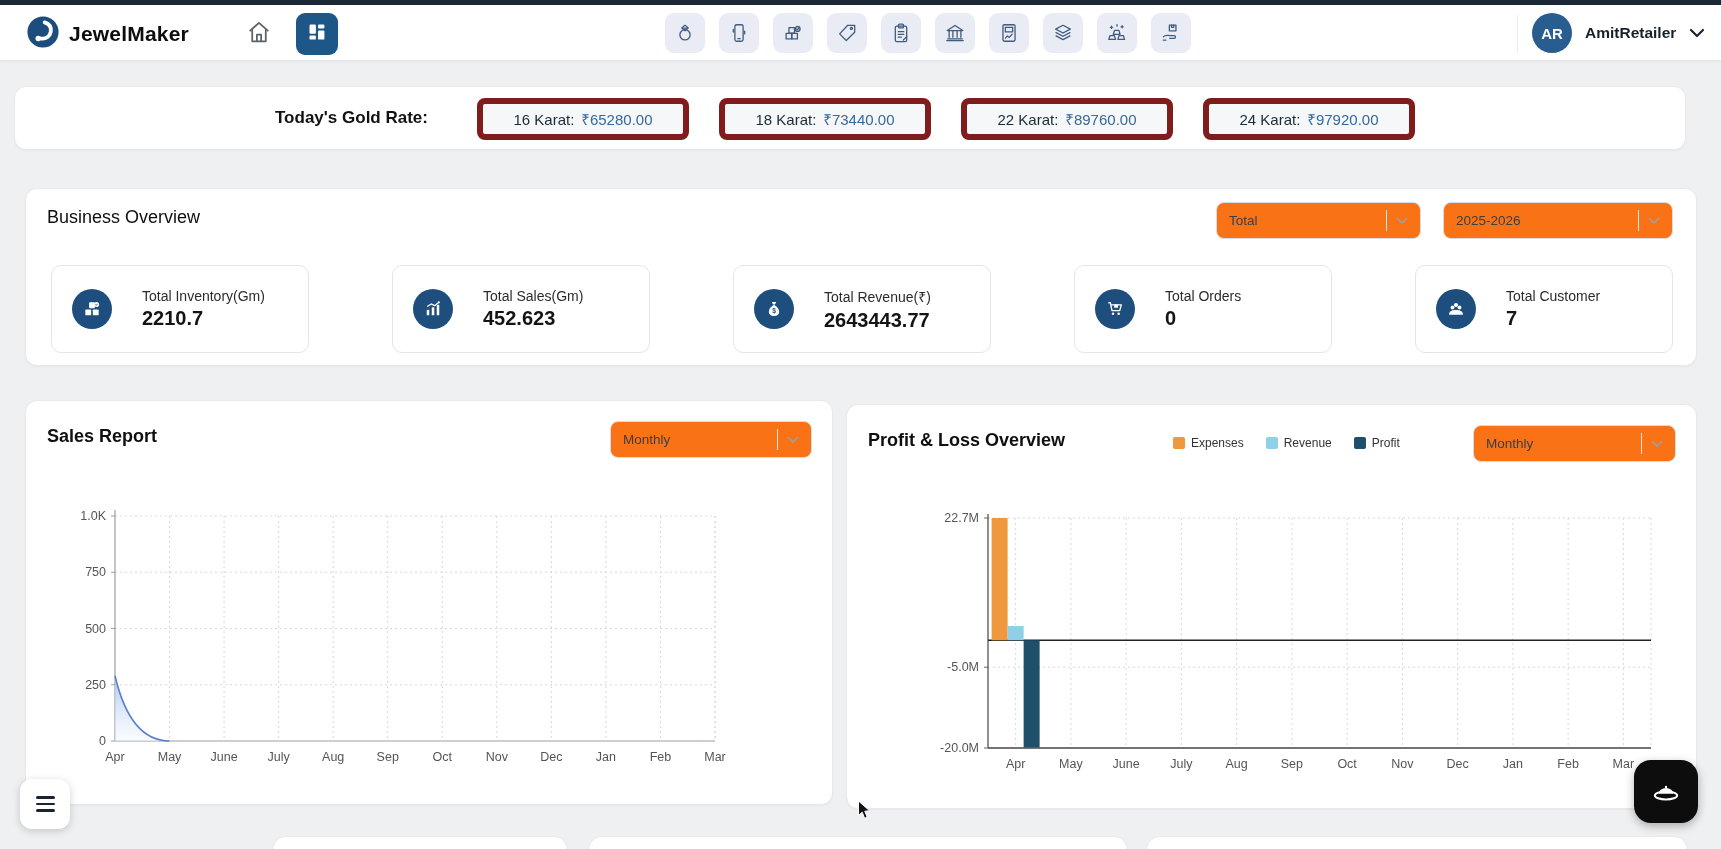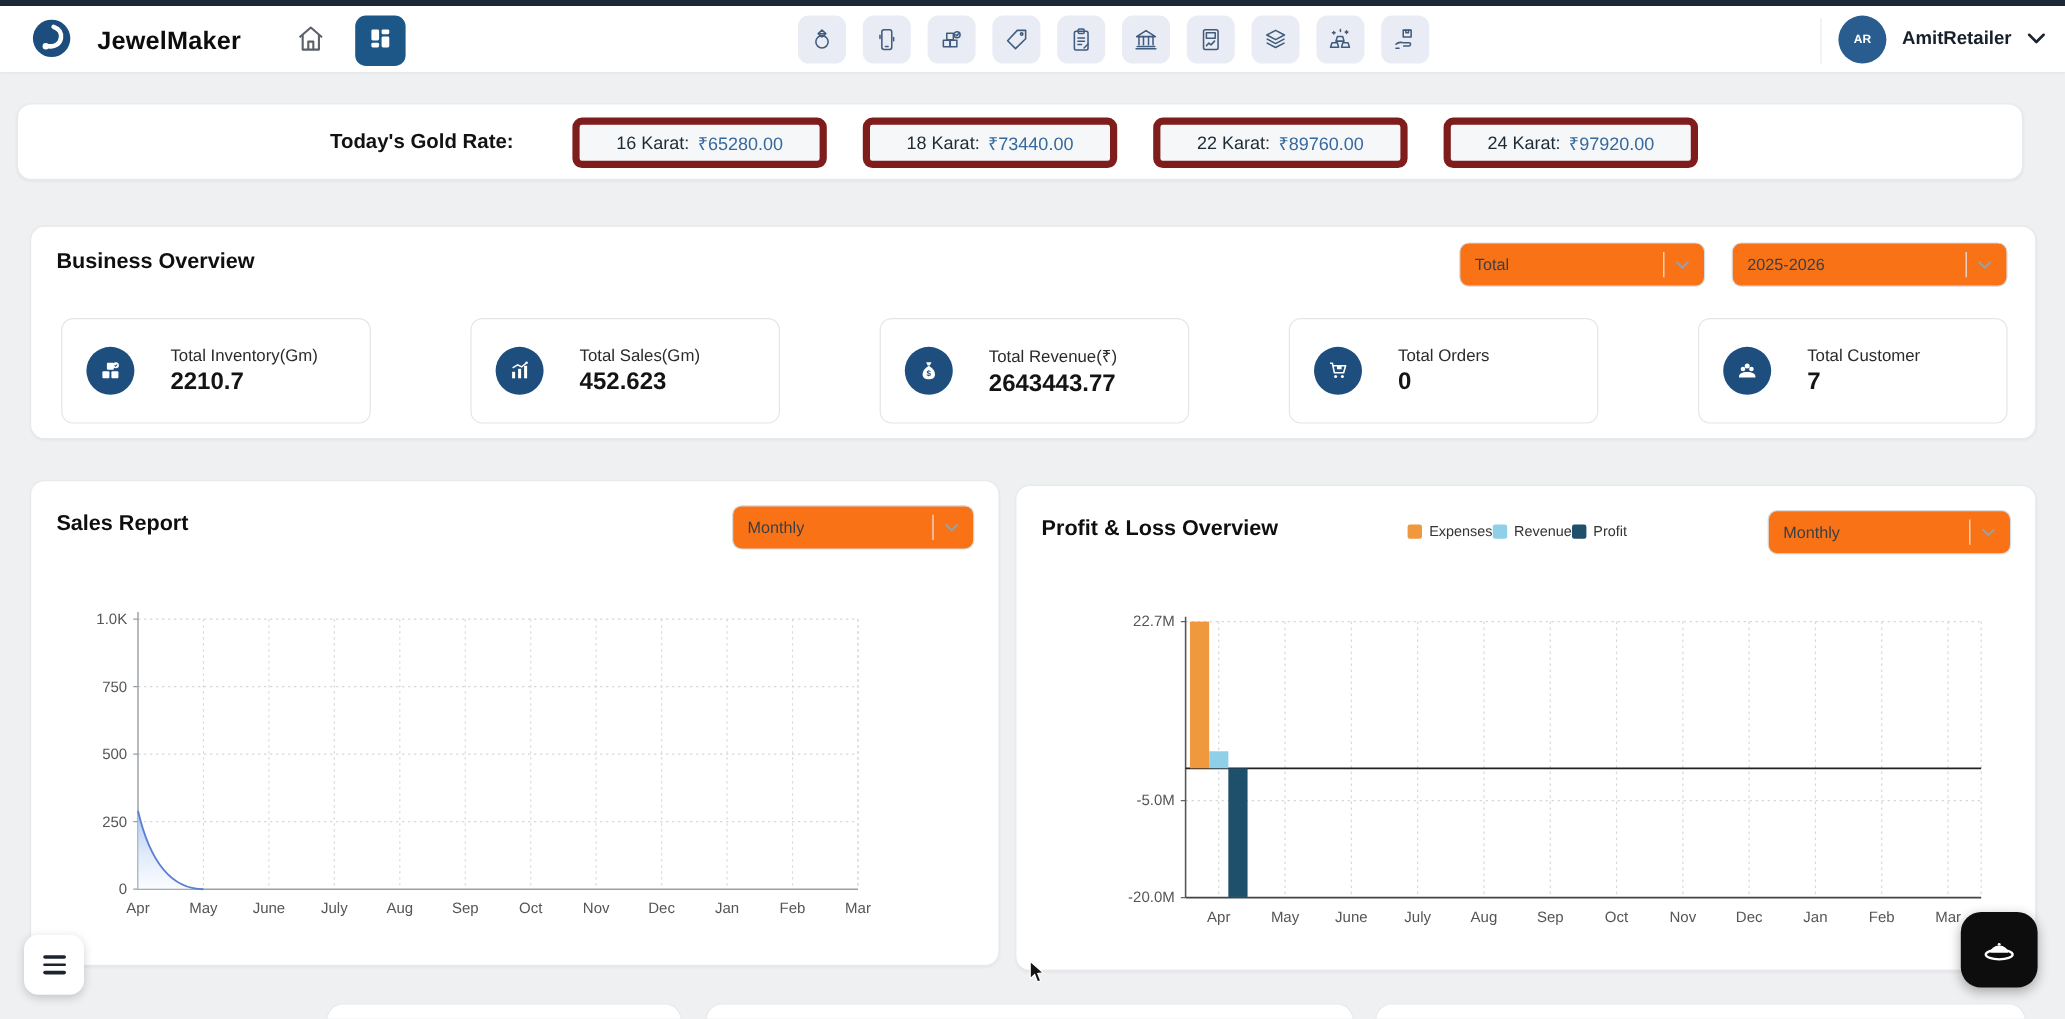--- a/index.html
+++ b/index.html
@@ -6,64 +6,64 @@
   html,body { background:#eef0f2; }
   body { font-family:"Liberation Sans", sans-serif; }
   .page { position:relative; width:1721px; height:849px; overflow:hidden; background:#eef0f2; }
 
   
   .topstrip { position:absolute; left:0; top:0; width:1721px; height:5px; background:#1c2835; }
 
   
   .header { position:absolute; left:0; top:5px; width:1721px; height:56px; background:#fff;
             border-bottom:1px solid #e6e8ea; box-shadow:0 1px 3px rgba(20,30,40,.05); }
-  .logo { position:absolute; left:26px; top:10px; display:flex; align-items:center; gap:21px; }
+  .logo { position:absolute; left:26px; top:10px; display:flex; align-items:center; gap:9px; }
   .logo-text { font-size:21px; font-weight:bold; color:#0d0d0d; letter-spacing:.2px; }
   .home-btn { position:absolute; left:244px; top:14px; width:30px; height:30px; display:flex; align-items:center; justify-content:center; cursor:pointer; }
   .dash-btn { position:absolute; left:296px; top:8px; width:42px; height:42px; background:#1d5787; border-radius:9px;
               display:flex; align-items:center; justify-content:center; cursor:pointer; }
   .navicons { position:absolute; left:665px; top:8px; display:flex; gap:14px; }
   .nav-ib { width:40px; height:40px; background:#e9ecf4; border-radius:9px; display:flex; align-items:center; justify-content:center; cursor:pointer; }
   .nav-ib svg { stroke:#3f5b7d; fill:none; stroke-width:1.4; stroke-linecap:round; stroke-linejoin:round; }
   .hdr-divider { position:absolute; left:1517px; top:10px; width:1px; height:38px; background:#ececec; }
   .userbox { position:absolute; left:1532px; top:8px; display:flex; align-items:center; gap:13px; cursor:pointer; }
-  .avatar { width:40px; height:40px; border-radius:50%; background:#2a5d8f; color:#fff; font-weight:bold; font-size:10px;
+  .avatar { width:40px; height:40px; border-radius:50%; background:#2a5d8f; color:#fff; font-weight:bold; font-size:15px;
             display:flex; align-items:center; justify-content:center; }
   .username { font-size:15.5px; font-weight:bold; color:#16202b; }
 
   
   .card { position:absolute; background:#fff; border:1px solid #e7e9ec; border-radius:12px; box-shadow:0 1px 2px rgba(25,35,45,.04); }
 
   
   .gold-card { left:14px; top:86px; width:1672px; height:64px; }
   .gold-title { position:absolute; left:260px; top:21px; font-size:17px; font-weight:bold; color:#121212; }
   .gold-pill { position:absolute; top:11px; height:42px; width:212px; background:#f5f7f8; border:6px solid #7f1d1d; border-radius:8px;
                display:flex; align-items:center; justify-content:center; gap:7px; font-size:15px; }
   .gold-pill .k { color:#1c2b36; font-weight:500; }
   .gold-pill .p { color:#36699e; }
 
   
   .bo-card { left:25px; top:188px; width:1672px; height:178px; }
-  .bo-title { position:absolute; left:21px; top:18px; font-size:18px; font-weight:700; color:#0f0f0f;text-align:center; }
+  .bo-title { position:absolute; left:21px; top:18px; font-size:18px; font-weight:400; color:#0f0f0f;text-align:center; }
   .select { height:37px; background:#f97316; border:1px solid #d9dcdf; border-radius:8px; display:flex; align-items:center;
             padding:0 12px; font-size:13.5px; color:#3a3f44; cursor:pointer; position:absolute; }
   .select .lbl { flex:1; }
   .select .sep { width:1px; height:21px; background:#e8e8e8; margin:0 9px 0 8px; }
   .stats-row { position:absolute; left:25px; top:76px; width:1622px; display:flex; justify-content:space-between; }
   .stat-card { width:258px; height:88px; background:#fff; border:1px solid #e3e5e8; border-radius:10px;
                display:flex; align-items:center; padding-left:20px; gap:30px; }
   .stat-icon { width:40px; height:40px; border-radius:50%; background:#1d4e7e; display:flex; align-items:center; justify-content:center; flex:0 0 auto; }
   .stat-label { font-size:14px; color:#2b2b2b; margin-bottom:3px; }
   .stat-value { font-size:20px; font-weight:800; color:#141414; }
 
   
   .sales-card { left:25px; top:400px; width:808px; height:405px; }
   .pnl-card { left:846px; top:404px; width:851px; height:405px; }
   .chart-title { position:absolute; left:21px; top:25px; font-size:18px; font-weight:800; color:#0f0f0f; }
-  .legend { position:absolute; left:326px; top:31px; display:flex; align-items:center; }
+  .legend { position:absolute; left:326px; top:31px; display:flex; gap:22px; align-items:center; }
   .legend-item { display:flex; align-items:center; gap:6px; font-size:12px; color:#333; }
   .legend-item .sw { width:12px; height:12px; border-radius:2px; display:inline-block; }
   .chart-svg { position:absolute; left:14px; top:95px; }
 
   
   .fab-menu { position:absolute; left:20px; top:779px; width:50px; height:50px; background:#fff; border-radius:12px;
               box-shadow:0 2px 8px rgba(0,0,0,.18); display:flex; flex-direction:column; justify-content:center; align-items:center; gap:4px; cursor:pointer; }
   .fab-menu i { display:block; width:19px; height:2.4px; background:#1d2430; border-radius:2px; }
   .fab-chat { position:absolute; left:1634px; top:760px; width:64px; height:63px; background:#0d0d0d; border-radius:17px;
               box-shadow:0 3px 10px rgba(0,0,0,.3); display:flex; align-items:center; justify-content:center; cursor:pointer; }

